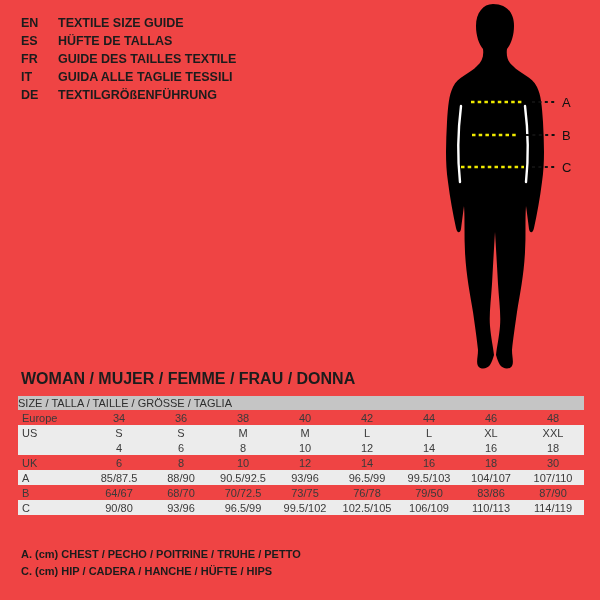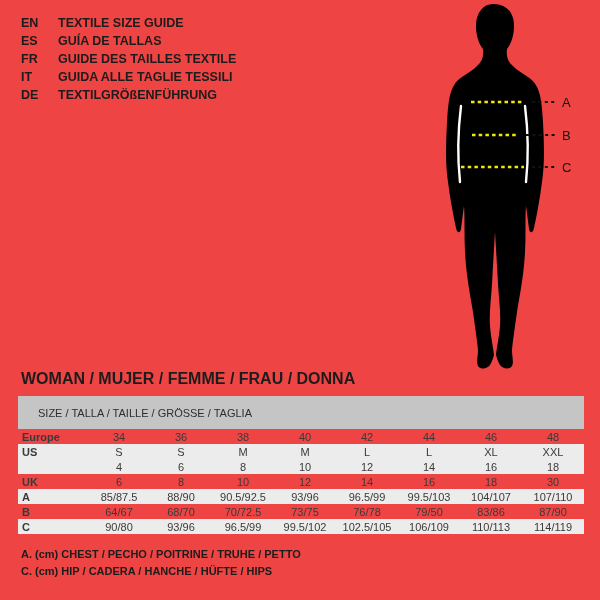--- a/index.html
+++ b/index.html
@@ -16,44 +16,44 @@
   .figure{position:absolute;left:425px;top:0;width:160px;height:372px;}
   .sil{fill:var(--sil,#000);}
   .sliver{stroke:#ffffff;stroke-width:2.4;fill:none;stroke-linecap:round;}
   .dash-y{stroke:var(--dash-yellow,#f0ea00);stroke-width:2.6;stroke-dasharray:3.5 3.2;fill:none;}
   .dash-b{stroke:#111;stroke-width:2.2;stroke-dasharray:3 3.4;fill:none;}
   .marker-label{font-family:"Liberation Sans",sans-serif;font-size:13px;fill:#111;}
   
   .woman-title{position:absolute;left:21px;top:370px;font-size:16px;font-weight:bold;white-space:nowrap;}
   
   .size-table{position:absolute;left:18px;top:396px;width:566px;}
-  .thead{height:33px;background:var(--header-bg,#c5c5c5);display:flex;align-items:center;
-         padding-left:20px;font-size:11px;color:#2e2e2e;box-sizing:border-box;}
+  .thead{height:14px;background:var(--header-bg,#c5c5c5);display:flex;align-items:center;
+         padding-left:0;font-size:11px;color:#2e2e2e;box-sizing:border-box;}
   .trow{display:grid;grid-template-columns:70px repeat(8,1fr);height:15px;align-items:center;
         font-size:11px;color:#3a3a3a;}
   .trow.alt{background:var(--row-alt,#ececec);}
-  .row-label{padding-left:4px;text-align:left;font-weight:bold;}
+  .row-label{padding-left:4px;text-align:left;}
   .cell{text-align:center;}
   
   .legend{position:absolute;left:21px;top:546px;font-size:11px;font-weight:bold;line-height:16.5px;}
   .legend-line{white-space:nowrap;}
 </style>
 </head>
 <body>
 
 <div class="canvas">
 
   <div class="lang-block">
     <div class="lang-row">
       <span class="lang-code">EN</span>
       <span class="lang-label">TEXTILE SIZE GUIDE</span>
     </div>
     <div class="lang-row">
       <span class="lang-code">ES</span>
-      <span class="lang-label">GUÍA DE TALLAS</span>
+      <span class="lang-label">HÜFTE DE TALLAS</span>
     </div>
     <div class="lang-row">
       <span class="lang-code">FR</span>
       <span class="lang-label">GUIDE DES TAILLES TEXTILE</span>
     </div>
     <div class="lang-row">
       <span class="lang-code">IT</span>
       <span class="lang-label">GUIDA ALLE TAGLIE TESSILI</span>
     </div>
     <div class="lang-row">

